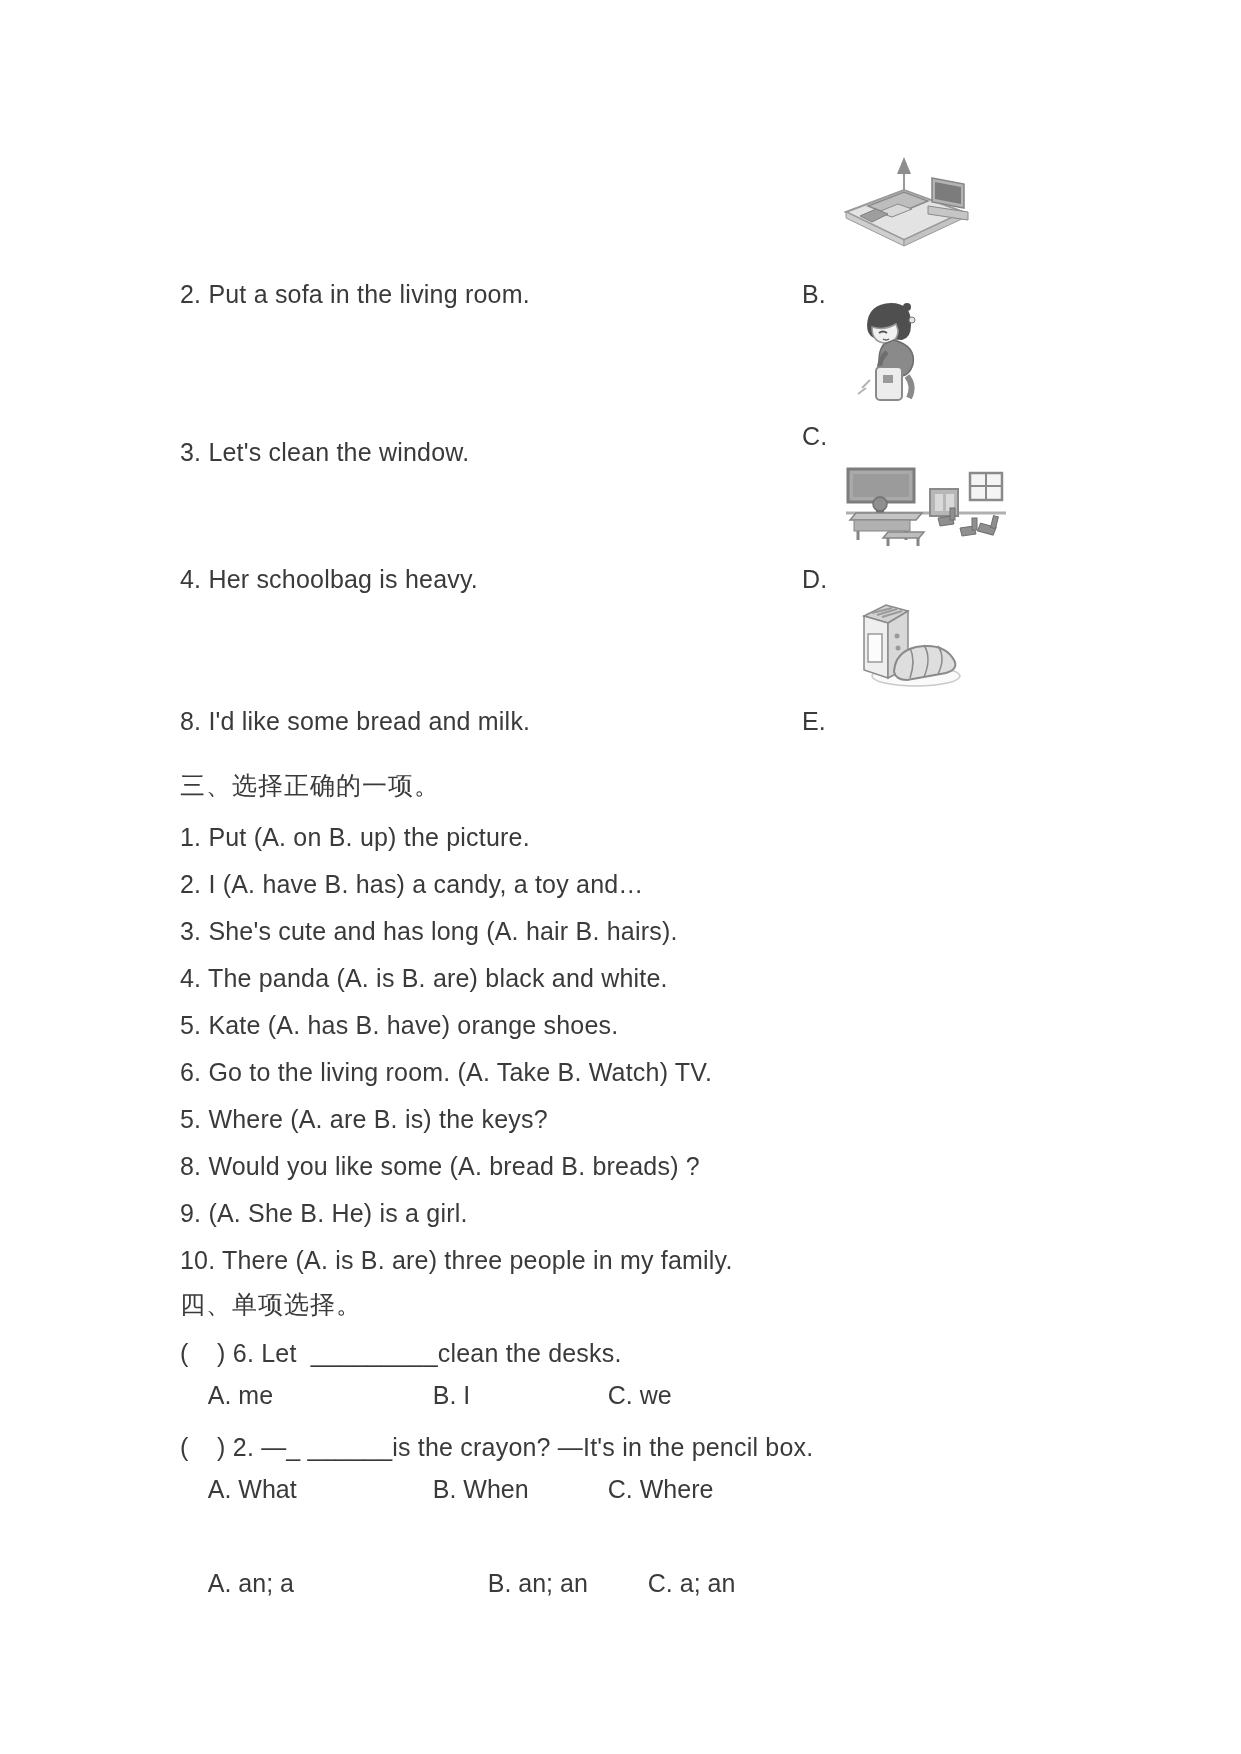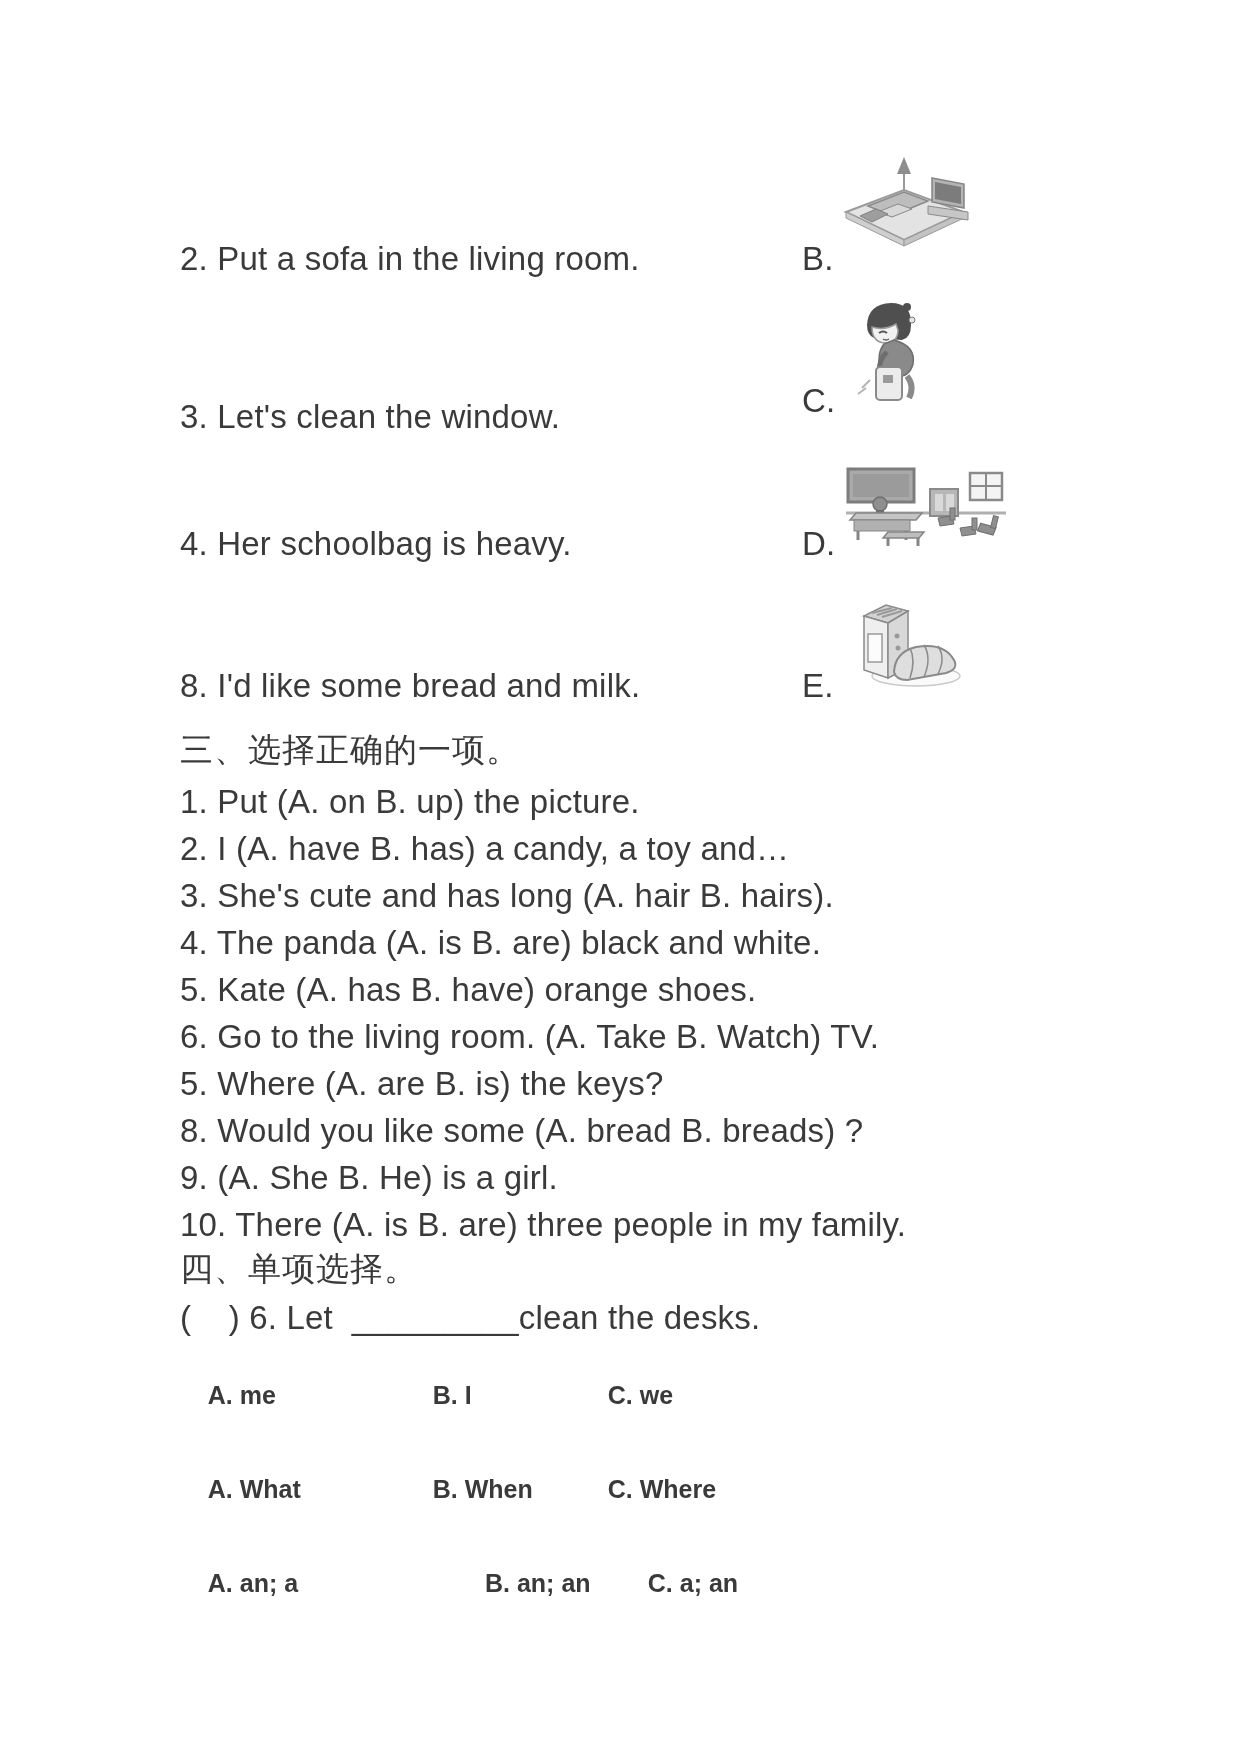--- a/index.html
+++ b/index.html
@@ -7,33 +7,34 @@
     position:relative;
     width:1241px; height:1754px;
     margin:0 auto;
     background:#ffffff;
     font-family:"Liberation Sans", sans-serif;
     color:#3a3a3a;
     overflow:hidden;
   }
   .t {
     position:absolute;
-    font-size:33px;
+    font-size:25px;
     line-height:30px;
     white-space:pre-wrap;
     letter-spacing:0.2px;
+    margin-top:35px;
   }
   .cn {
     font-family:Liberation Mono, monospace;
     letter-spacing:1px;
   }
   .m-label { left:802px; }
   .m-img { position:absolute; }
   .m-img svg { display:block; width:100%; height:100%; }
-  .optrow { position:absolute; left:180px; font-size:25px; line-height:30px; white-space:pre;font-weight:bold; }
+  .optrow { position:absolute; left:180px; font-size:25px; line-height:30px; white-space:pre; }
   .optrow .o0 { display:inline-block; width:225px; }
   .optrow .o1 { display:inline-block; width:175px; }
   .optrow.wide .o0 { width:220px; }
   .optrow.wide .o1 { width:220px;text-align:center; }
 </style>
 </head>
 <body>
 
 <div class="page">
 
@@ -140,20 +141,21 @@
   <div class="t" style="left:180px; top:1163px;">9. (A. She B. He) is a girl.</div>
   <div class="t" style="left:180px; top:1210px;">10. There (A. is B. are) three people in my family.</div>
 
   <div class="t cn" style="left:180px; top:1257px;">四、单项选择。</div>
 
   <div class="t" style="left:180px; top:1303px;">(    ) 6. Let  _________clean the desks.</div>
   <div class="optrow" style="top:1350px;">
     <span class="o0">A. me</span><span class="o1">B. I</span><span class="o2">C. we</span>
   </div>
 
+  <div class="t" style="left:180px; top:1397px;">(    ) 2. —_ ______is the crayon? —It's in the pencil box.</div>
   <div class="optrow" style="top:1444px;">
     <span class="o0">A. What</span><span class="o1">B. When</span><span class="o2">C. Where</span>
   </div>
 
   <div class="optrow wide" style="top:1538px;">
     <span class="o0">A. an; a</span><span class="o1">B. an; an</span><span class="o2">C. a; an</span>
   </div>
 
 </div>
 

